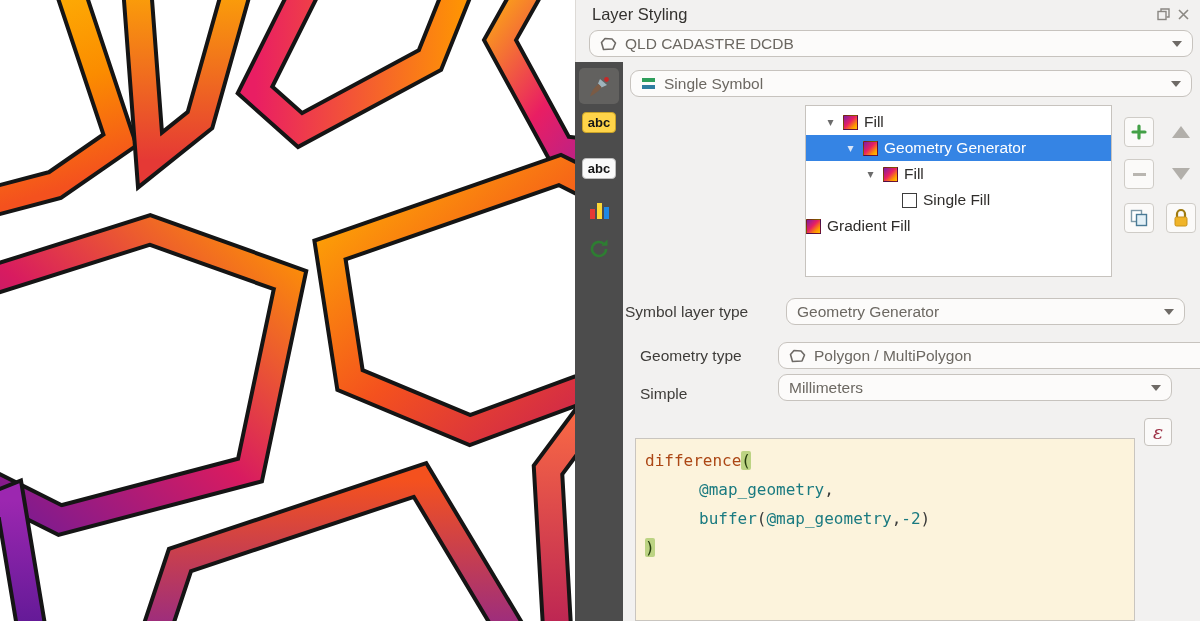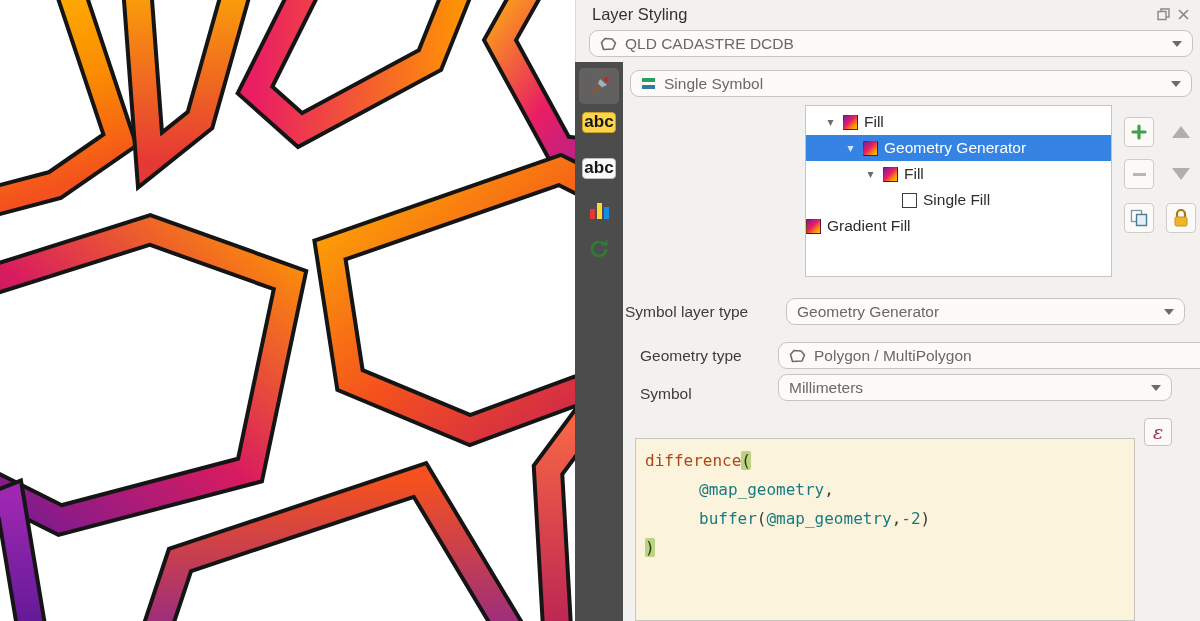--- a/index.html
+++ b/index.html
@@ -12,21 +12,21 @@
   
   #panel-header { position:absolute; left:575px; top:0; width:625px; height:62px; background:#F2F1F0; border-left:1px solid #DDDAD6; }
   #panel-title { position:absolute; left:16px; top:5px; font-size:16.5px; color:#34322F; }
   #mini-buttons { position:absolute; right:10px; top:8px; display:flex; gap:7px; }
   .mini { width:13px; height:13px; display:flex; align-items:center; justify-content:center; }
 
   
   #tabstrip { position:absolute; left:575px; top:62px; width:48px; height:559px; background:#4C4C4C; }
   .tab { position:absolute; left:0; width:48px; display:flex; align-items:center; justify-content:center; }
   .tab-active-bg { position:absolute; left:4px; top:6px; width:40px; height:36px; background:#62615F; border-radius:5px; }
-  .badge-abc { width:34px; height:21px; border-radius:4px; font-weight:bold; font-size:17px; color:#161616; display:flex; align-items:center; justify-content:center; }
+  .badge-abc { width:34px; height:21px; border-radius:4px; font-weight:bold; font-size:13px; color:#161616; display:flex; align-items:center; justify-content:center; }
   .badge-yellow { background:#FFD449; border:1px solid #C9A227; }
   .badge-white { background:#FAFAFA; border:1px solid #BDBDBD; }
 
   
   #content { position:absolute; left:623px; top:62px; width:577px; height:559px; background:#F2F1F0; }
 
   .combo { position:absolute; height:27px; background:#FCFBFA; border:1px solid #C7C3BE; border-radius:9px; display:flex; align-items:center; gap:8px; padding:0 10px; color:#6C6862; font-size:15.5px; white-space:nowrap; }
   .chev { margin-left:auto; width:0; height:0; border-left:5px solid transparent; border-right:5px solid transparent; border-top:6px solid #6E6A66; flex:0 0 auto; }
   .field-label { position:absolute; color:#3E3C39; font-size:15.5px; }
 
@@ -273,21 +273,21 @@
     <div class="combo" style="left:155px; top:280px; width:452px;">
       <span style="display:flex;">
         <svg width="17" height="14" viewBox="0 0 17 14">
             <path d="M1.5 5.5 5 1.5 12 2l3.5 4-2.5 6-9.5 .5z" fill="none" stroke="#6E6A66" stroke-width="1.6" stroke-linejoin="round"></path>
           </svg>
       </span>
       <span>Polygon / MultiPolygon</span>
       <span class="chev"></span>
     </div>
 
-    <div class="field-label" style="left:17px; top:323px;">Symbol</div>
+    <div class="field-label" style="left:17px; top:323px;">Simple</div>
     <div class="combo" style="left:155px; top:312px; width:394px;">
       <span>Millimeters</span>
       <span class="chev"></span>
     </div>
 
     <div id="expr">
       <div class="code-line"><span class="tok-fnred">difference</span><span class="tok-hl">(</span></div>
       <div class="code-line ind"><span class="tok-teal">@map_geometry</span><span>,</span></div>
       <div class="code-line ind"><span class="tok-teal">buffer</span><span>(</span><span class="tok-teal">@map_geometry</span><span>,</span><span class="tok-teal">-2</span><span>)</span></div>
       <div class="code-line"><span class="tok-hl">)</span></div>

